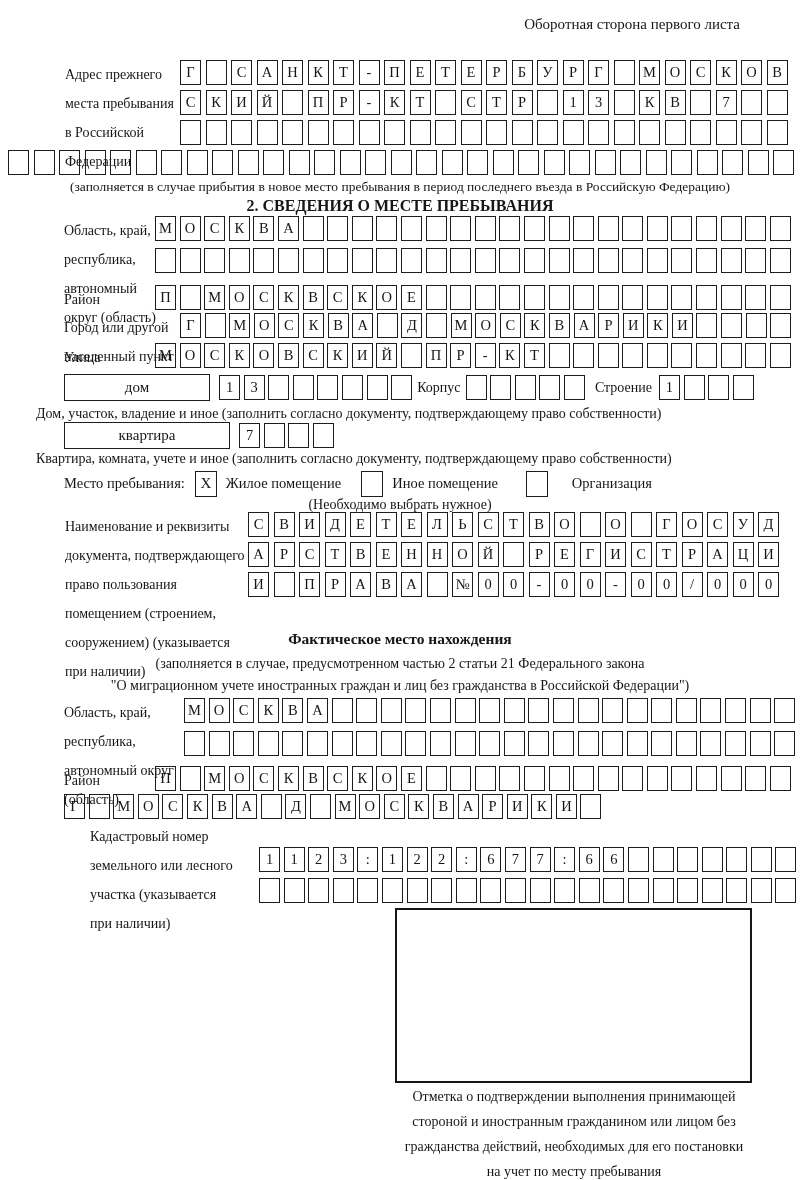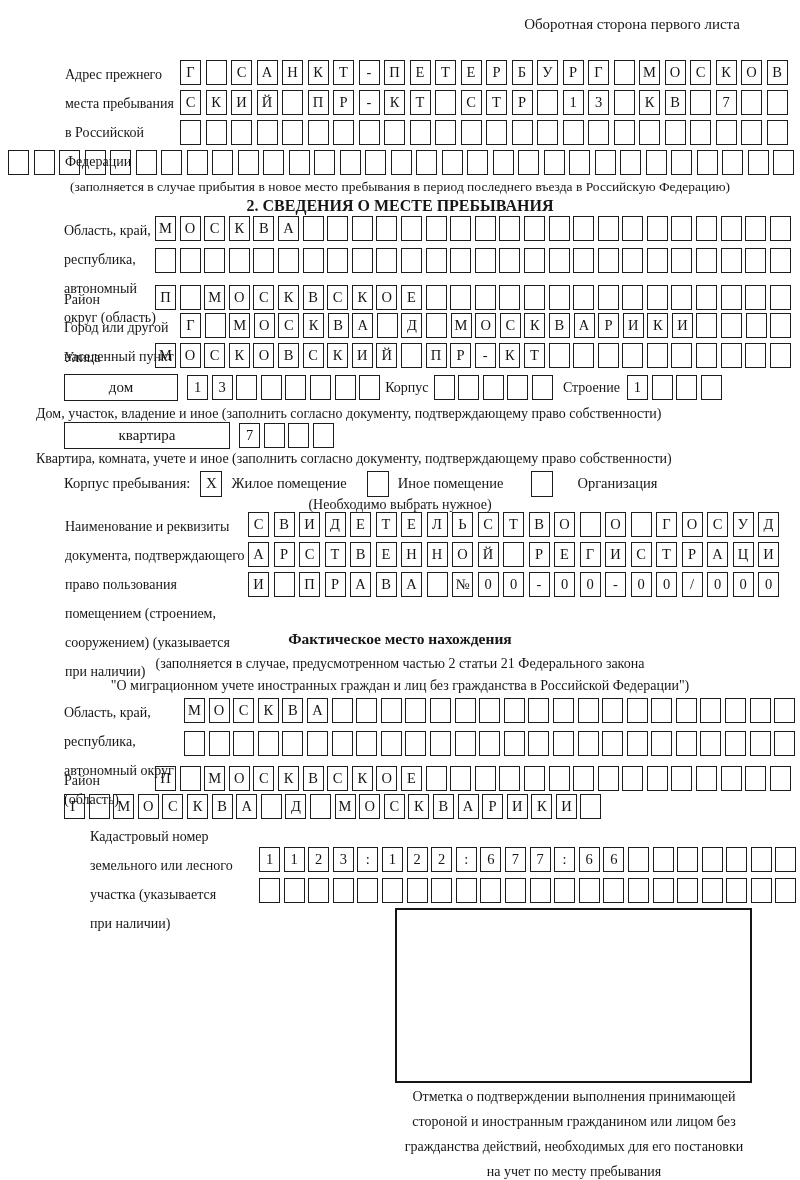--- a/index.html
+++ b/index.html
@@ -319,21 +319,21 @@
       <span class="cell"></span>
       <span class="cell"></span>
       <span class="cell"></span>
       <span class="cell"></span>
       <span class="cell"></span>
       <span class="cell"></span>
     </div>
 </div>
 
 <div class="abs" style="top:373px; left:64px; display:flex; align-items:center;">
-  <div class="widebox" style="width:114px;">дом</div>
+  <div class="widebox" style="width:146px;">дом</div>
   <div class="cells" style="margin-left:9px;">
       <span class="cell">1</span>
       <span class="cell">3</span>
       <span class="cell"></span>
       <span class="cell"></span>
       <span class="cell"></span>
       <span class="cell"></span>
       <span class="cell"></span>
       <span class="cell"></span>
     </div>
@@ -360,21 +360,21 @@
   <div class="cells" style="margin-left:9px;">
       <span class="cell">7</span>
       <span class="cell"></span>
       <span class="cell"></span>
       <span class="cell"></span>
     </div>
 </div>
 <div class="abs note" style="top:451px; left:36px;">Квартира, комната, учете и иное (заполнить согласно документу, подтверждающему право собственности)</div>
 
 <div class="abs" style="top:469px; left:64px; display:flex; align-items:center;">
-  <div class="lbl" style="font-size:14.5px;">Корпус пребывания:</div>
+  <div class="lbl" style="font-size:14.5px;">Место пребывания:</div>
   <div class="chk" style="margin-left:10px;">X</div>
   <div class="lbl" style="margin-left:9px; font-size:14.5px;">Жилое помещение</div>
   <div class="chk" style="margin-left:20px;"></div>
   <div class="lbl" style="margin-left:9px; font-size:14.5px;">Иное помещение</div>
   <div class="chk" style="margin-left:28px;"></div>
   <div class="lbl" style="margin-left:24px; font-size:14.5px;">Организация</div>
 </div>
 <div class="abs note center" style="top:497px;">(Необходимо выбрать нужное)</div>
 
 <div class="abs rowflex" style="top:512px; left:65px;">

